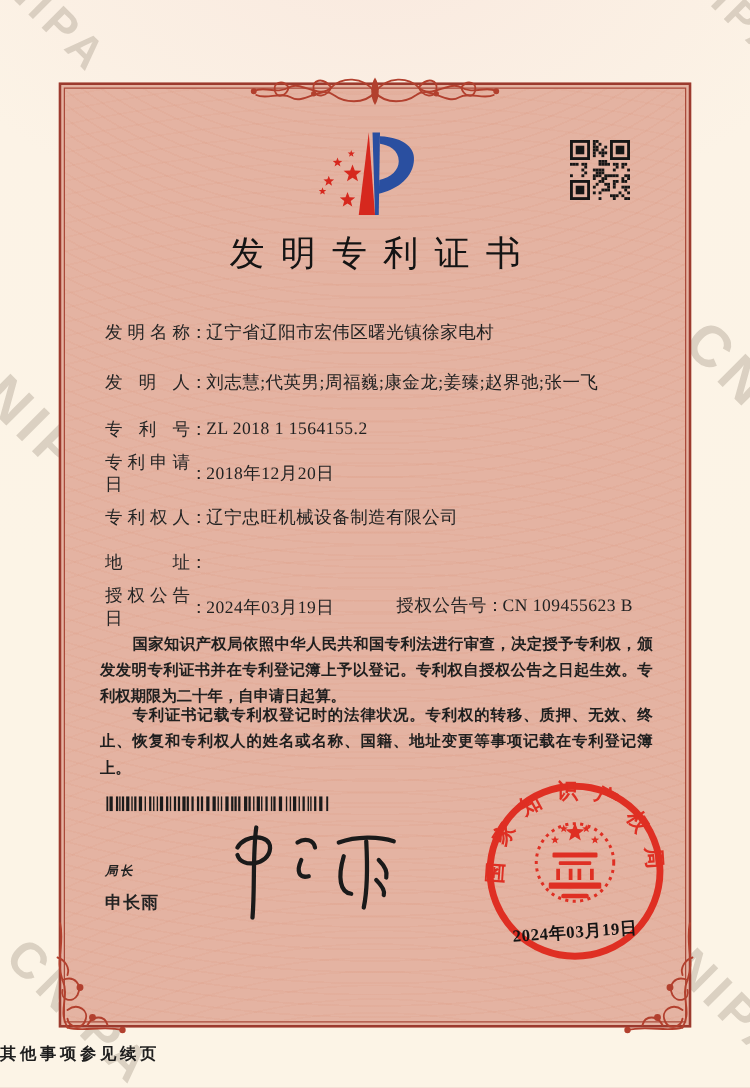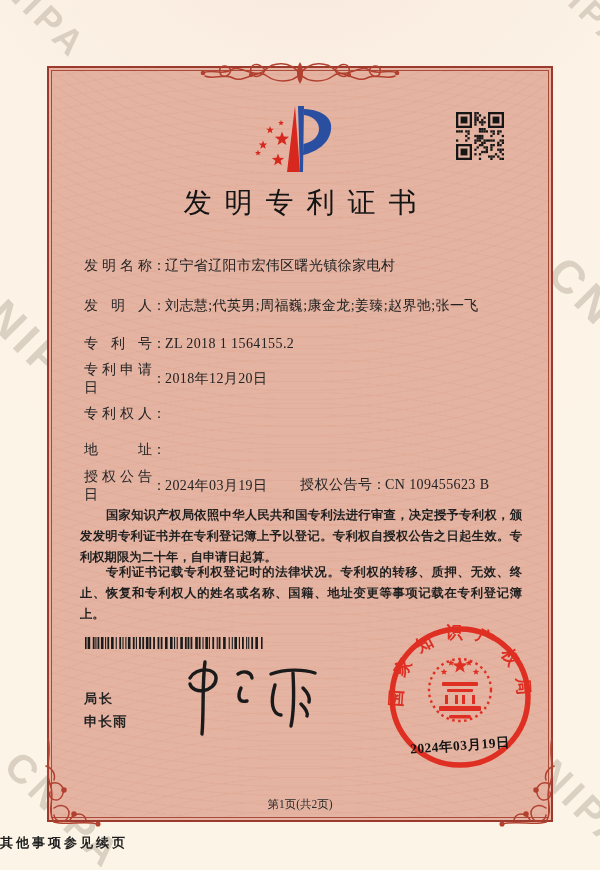--- a/index.html
+++ b/index.html
@@ -30,29 +30,29 @@
   .cert-no{left:76px;top:110px;font-size:13.5px;color:#3a3a3a;letter-spacing:1.5px;}
   .logo{left:254px;top:102px;width:84px;height:76px;}
   .qr{left:456px;top:112px;width:48px;height:48px;}
   .title{left:0;top:184px;width:600px;text-align:center;font-size:28px;font-weight:normal;color:#141414;
          letter-spacing:13px;text-indent:13px;}
   
   .frow{left:84px;height:20px;font-size:14px;color:#222;display:flex;align-items:center;}
   .flabel{display:inline-block;width:68px;text-align:justify;text-align-last:justify;color:#252525;}
   .fcolon{display:inline-block;width:13px;}
   .fvalue{letter-spacing:0.4px;white-space:nowrap;}
-  .grp2{position:absolute;left:216px;top:0;display:flex;align-items:baseline;}
+  .grp2{position:absolute;left:233px;top:0;display:flex;align-items:baseline;}
   .grp2 .flabel{width:72px;}
   
   .para{left:80px;width:442px;font-size:12.3px;line-height:21px;color:#1f1f1f;font-weight:600;
         text-indent:26px;text-align:justify;}
   
   .barcode{left:85px;top:637px;width:178px;height:12px;}
-  .director-title{left:84px;top:690px;font-size:13px;font-weight:bold;color:#222;
-                  font-family:"Liberation Sans","DejaVu Sans",sans-serif;letter-spacing:2px;}
+  .director-title{left:84px;top:690px;font-size:10px;font-weight:bold;color:#222;
+                  font-family:"Liberation Sans","DejaVu Sans",sans-serif;letter-spacing:2px;font-style:italic;}
   .director-name{left:84px;top:713px;font-size:13.5px;font-weight:bold;color:#222;
                  font-family:"Liberation Sans","DejaVu Sans",sans-serif;letter-spacing:1px;}
   .sig{left:175px;top:652px;width:160px;height:86px;}
   
   .seal{left:385px;top:622px;width:150px;height:150px;opacity:0.93;}
   .seal-date{left:396px;top:737px;width:128px;text-align:center;font-size:13.5px;font-weight:bold;
              color:#141414;transform:rotate(-4deg);letter-spacing:0.5px;}
   
   .page-info{left:0;top:797px;width:600px;text-align:center;font-size:11.5px;color:#2b2b2b;}
   .cont-note{left:0;top:834px;width:600px;text-align:left;font-size:13px;font-weight:bold;
@@ -266,20 +266,21 @@
       <span class="fvalue">ZL 2018 1 1564155.2</span>
   </div>
   <div class="abs frow" style="top:369px">
     <span class="flabel">专利申请日</span>
       <span class="fcolon">：</span>
       <span class="fvalue">2018年12月20日</span>
   </div>
   <div class="abs frow" style="top:404px">
     <span class="flabel">专利权人</span>
       <span class="fcolon">：</span>
+      <span class="fvalue">辽宁忠旺机械设备制造有限公司</span>
   </div>
   <div class="abs frow" style="top:440px">
     <span class="flabel">地址</span>
       <span class="fcolon">：</span>
   </div>
   <div class="abs frow" style="top:476px;width:440px">
     <span class="flabel">授权公告日</span>
       <span class="fcolon">：</span>
       <span class="fvalue">2024年03月19日</span>
     <span class="grp2">
@@ -382,16 +383,15 @@
       <rect x="70" y="73" width="3" height="9"></rect>
       <rect x="77" y="73" width="3" height="9"></rect>
       <rect x="87" y="73" width="3" height="9"></rect>
       <rect x="54" y="84" width="42" height="5" rx="1"></rect>
       <rect x="64" y="93" width="22" height="3.5" rx="1.5"></rect>
       <circle cx="75" cy="68" r="31" fill="none" stroke="#df261a" stroke-width="2.4" stroke-dasharray="2.5,3.5"></circle>
     </g>
   </svg>
   <div class="abs seal-date">2024年03月19日</div>
 
-  <div class="abs page-info">第1页(共2页)</div>
   <div class="abs cont-note">其他事项参见续页</div>
 
 </div>
 
 </body></html>

